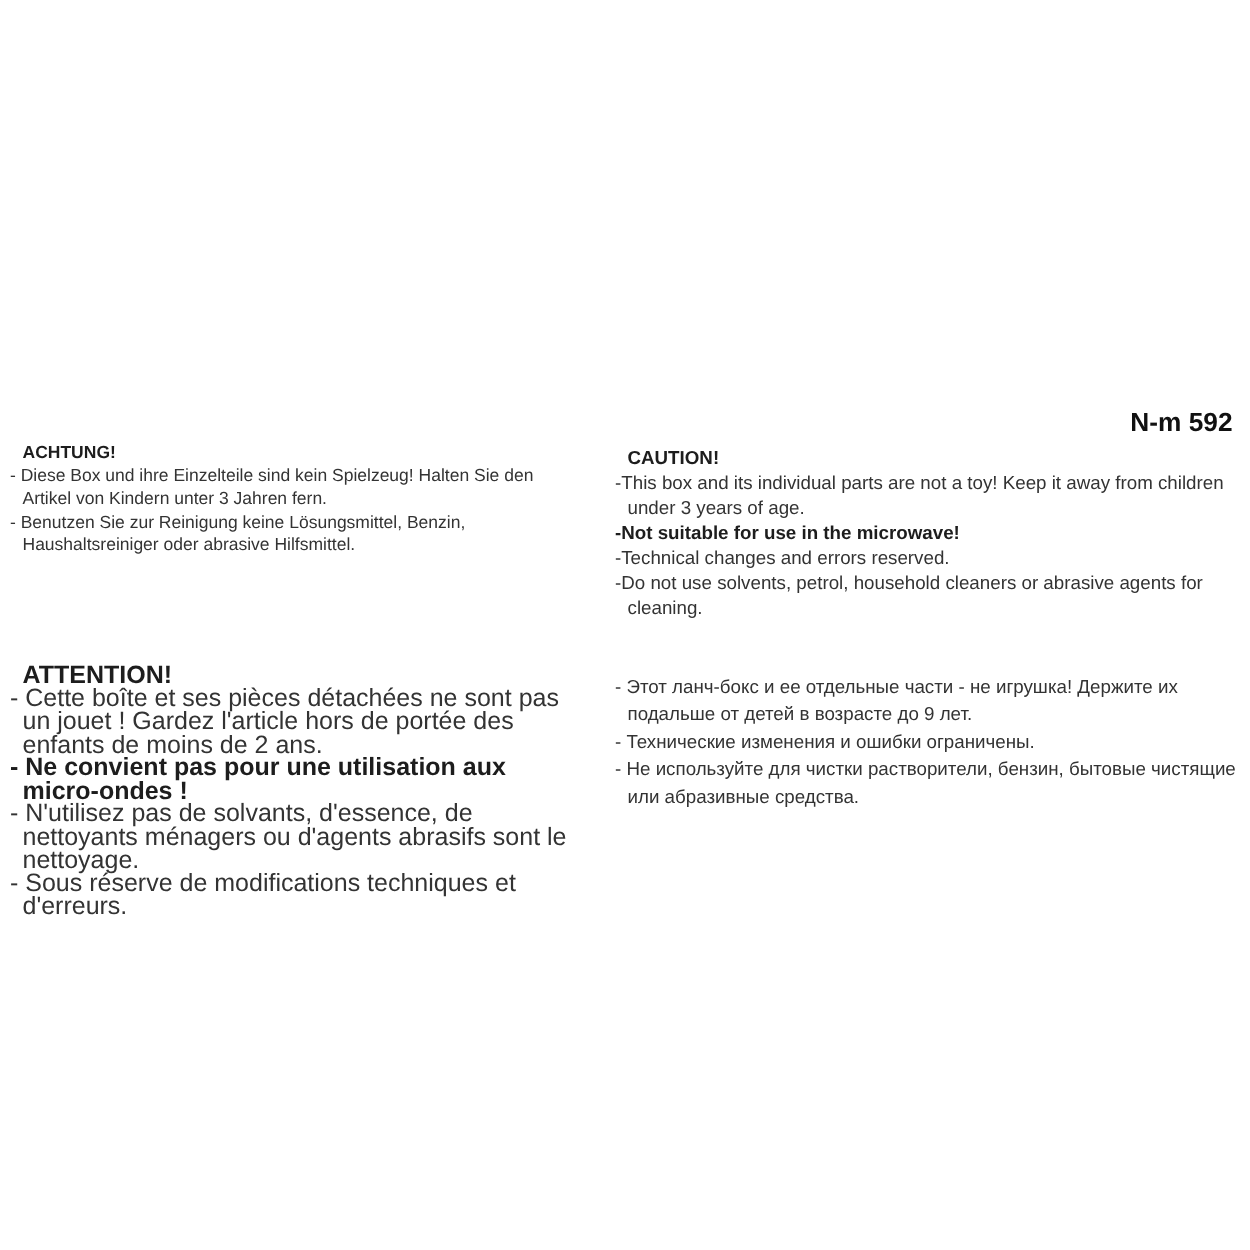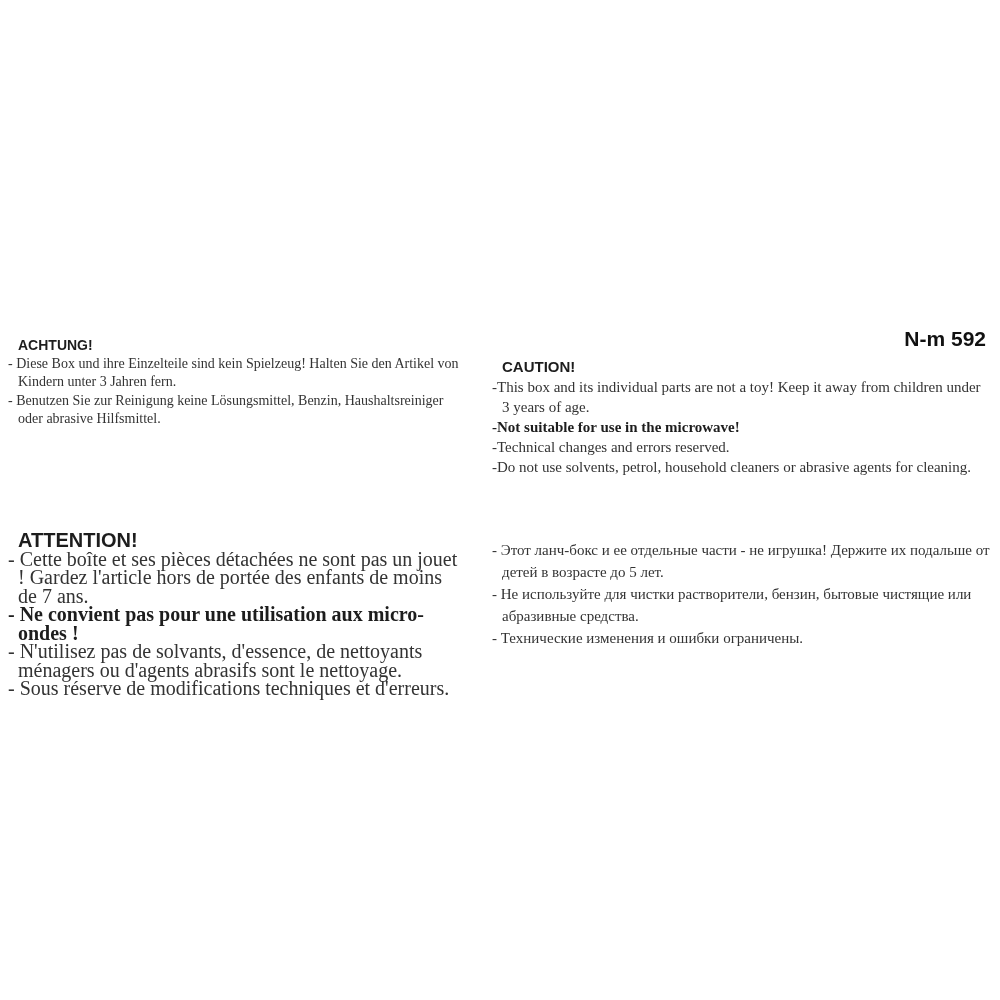--- a/index.html
+++ b/index.html
@@ -24,27 +24,26 @@
     color: #1d1d1d;
   }
   .section ul {
     list-style: none;
     margin: 0;
     padding: 0;
   }
   .section li {
     padding-left: 10px;
     text-indent: -10px;
-    font-family: Liberation Serif, serif;
   }
   .section li.bold {
     font-weight: bold;
     color: #1d1d1d;
   }
-  #sec-german  { left: 8px;   top: 336px; width: 454px; font-size: 14px; line-height: 18.5px; }
+  #sec-german  { left: 8px;   top: 352px; width: 454px; font-size: 14px; line-height: 18.5px; }
   #sec-english { left: 492px; top: 357px; width: 498px; font-size: 15px; line-height: 20px; }
   #sec-french  { left: 8px;   top: 531px; width: 454px; font-size: 20px; line-height: 18.5px; }
   #sec-russian { left: 492px; top: 539px; width: 498px; font-size: 15px; line-height: 22px; }
   #doc-code {
     position: absolute;
     top: 327px;
     right: 14px;
     font-size: 21px;
     font-weight: bold;
     color: #111111;
@@ -72,28 +71,28 @@
         <li>-This box and its individual parts are not a toy! Keep it away from children under 3 years of age.</li>
         <li class="bold">-Not suitable for use in the microwave!</li>
         <li>-Technical changes and errors reserved.</li>
         <li>-Do not use solvents, petrol, household cleaners or abrasive agents for cleaning.</li>
       </ul>
   </div>
 
   <div class="section" id="sec-french">
     <span class="heading">ATTENTION!</span>
     <ul>
-        <li>- Cette boîte et ses pièces détachées ne sont pas un jouet ! Gardez l'article hors de portée des enfants de moins de 7 ans.</li>
+        <li>- Cette boîte et ses pièces détachées ne sont pas un jouet ! Gardez l'article hors de portée des enfants de moins de 2 ans.</li>
         <li class="bold">- Ne convient pas pour une utilisation aux micro-ondes !</li>
         <li>- N'utilisez pas de solvants, d'essence, de nettoyants ménagers ou d'agents abrasifs sont le nettoyage.</li>
         <li>- Sous réserve de modifications techniques et d'erreurs.</li>
       </ul>
   </div>
 
   <div class="section" id="sec-russian">
     <ul>
-        <li>- Этот ланч-бокс и ее отдельные части - не игрушка! Держите их подальше от детей в возрасте до 5 лет.</li>
+        <li>- Этот ланч-бокс и ее отдельные части - не игрушка! Держите их подальше от детей в возрасте до 9 лет.</li>
+        <li>- Технические изменения и ошибки ограничены.</li>
         <li>- Не используйте для чистки растворители, бензин, бытовые чистящие или абразивные средства.</li>
-        <li>- Технические изменения и ошибки ограничены.</li>
       </ul>
   </div>
 
 </div>
 
 </body></html>

